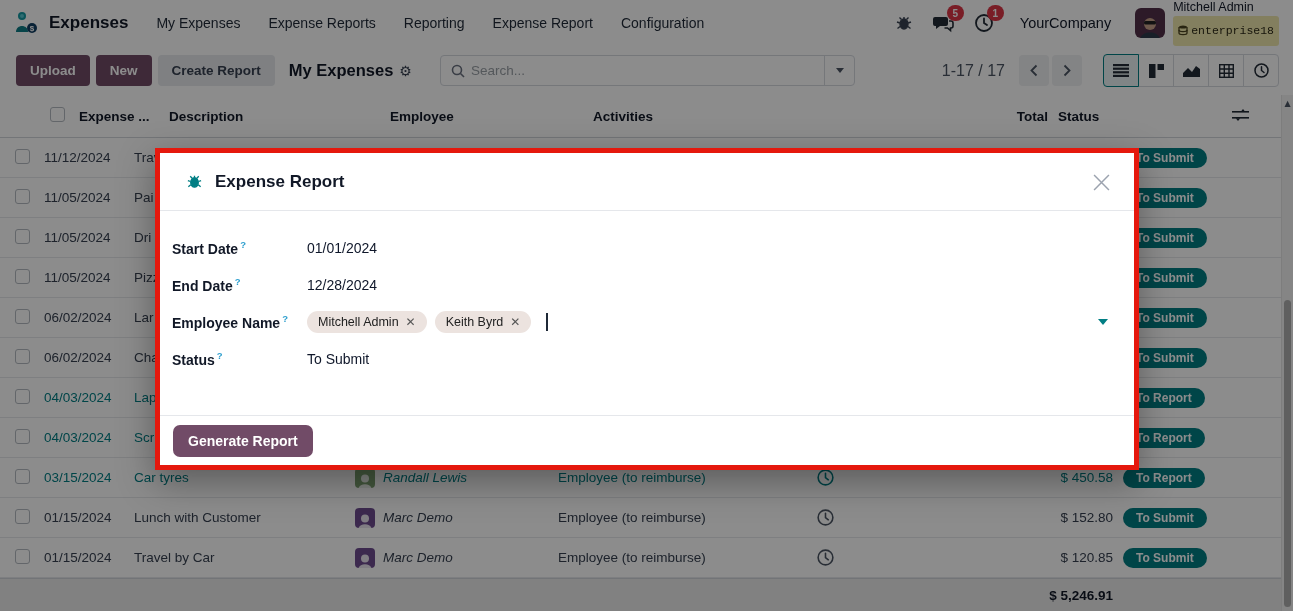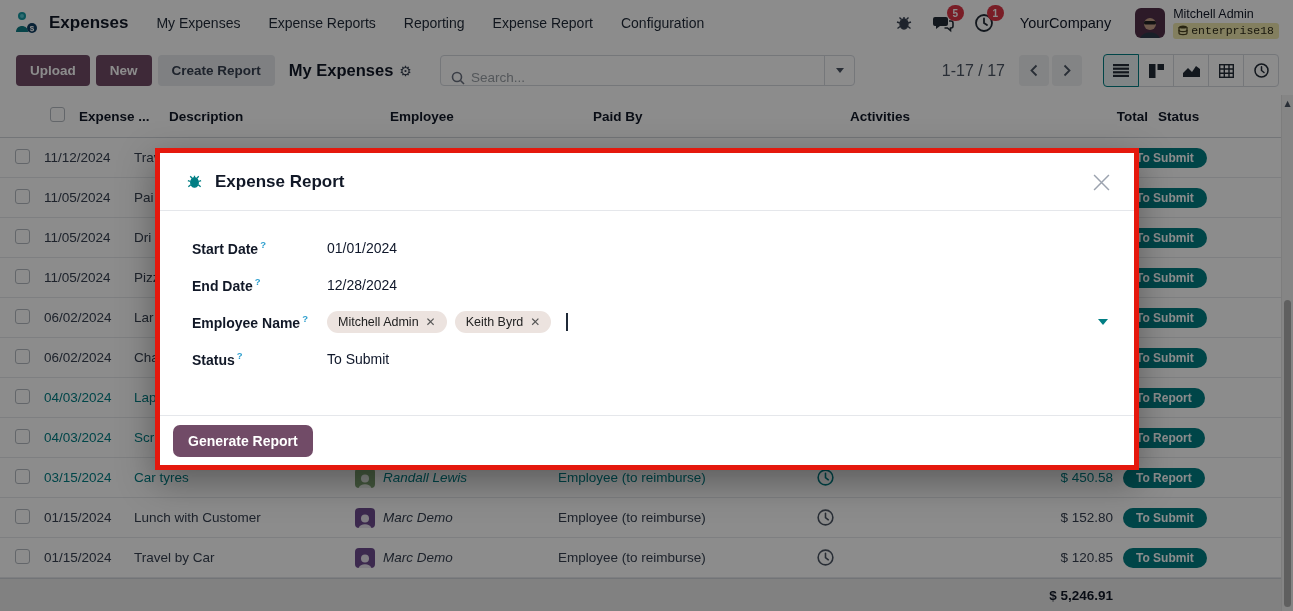--- a/index.html
+++ b/index.html
@@ -17,35 +17,35 @@
   .nav-right { margin-left:auto; display:flex; align-items:center; gap:16px; }
   .systray-icon { position:relative; width:24px; height:24px; display:flex; align-items:center; justify-content:center; }
   .badge-red { position:absolute; top:-6px; right:-8px; min-width:17px; height:16px; padding:0 4px;
                background:#dc3545; color:#fff; font-size:10px; font-weight:700; border-radius:9px;
                display:flex; align-items:center; justify-content:center; }
   .company-name { font-size:14.5px; color:#111827; margin:0 8px; }
   .user-block { display:flex; align-items:center; gap:8px; }
   .user-avatar { width:30px; height:30px; border-radius:6px; background:#523149; display:flex; align-items:flex-end; justify-content:center; overflow:hidden; }
   .user-meta { display:flex; flex-direction:column; line-height:1.25; }
   .user-name { font-size:12.5px; color:#111827; }
-  .db-badge { display:flex; align-items:center; gap:3px; background:#efe7ad; border-radius:3px; padding:1px 5px;
+  .db-badge { display:flex; align-items:center; gap:3px; background:#efe7ad; border-radius:3px; padding:8px 5px;
               font-family:"Liberation Mono","DejaVu Sans Mono",monospace; font-size:11.5px; color:#2d2a18; }
 
   
   .control { position:absolute; top:46px; left:0; right:0; height:49px; background:#fff;
              display:flex; align-items:center; padding:0 16px; z-index:10; }
   .btn { border:none; border-radius:4px; height:31px; padding:0 14px; font-size:13.5px; font-weight:600; cursor:pointer;
          font-family:inherit; }
   .btn-primary { background:#714B67; color:#fff; }
   .btn-secondary { background:#e7e9ed; color:#374151; margin-left:8px; }
   .btn + .btn { margin-left:6px; }
   .view-title { display:flex; align-items:center; gap:6px; margin-left:14px; font-size:16.5px; font-weight:700; color:#111827; }
   .gear-glyph { font-family:"DejaVu Sans",sans-serif; font-size:14px; color:#374151; cursor:pointer; }
   .searchbar { position:absolute; left:440px; top:9px; width:415px; height:31px; background:#fff;
-               border:1px solid #d5d9de; border-radius:4px; display:flex; align-items:flex-end; }
+               border:1px solid #d5d9de; border-radius:4px; display:flex; align-items:center; }
   .searchbar input { flex:1; border:none; outline:none; font-size:13.5px; color:#374151; padding:0 6px;
                      font-family:inherit; background:transparent; }
   .searchbar input::placeholder { color:#9aa0a6; }
   .search-glass { margin-left:10px; }
   .search-caret-box { width:30px; height:100%; border-left:1px solid #d5d9de; display:flex; align-items:center; justify-content:center; cursor:pointer; }
   .tri-down { width:0; height:0; border-left:4px solid transparent; border-right:4px solid transparent; border-top:5px solid #4b5563; }
   .cp-right { position:absolute; right:14px; top:8px; display:flex; align-items:center; }
   .pager-text { font-size:16px; color:#4b5563; margin-right:14px; }
   .pager-btn { width:30px; height:31px; background:#eff0f2; border:none; border-radius:4px; display:flex;
                align-items:center; justify-content:center; cursor:pointer; }
@@ -89,21 +89,21 @@
   .modal { position:absolute; left:155px; top:148px; width:984px; height:322px; z-index:50;
            background:#fff; border:5px solid #e5180d; box-shadow:0 12px 34px rgba(0,0,0,0.35);
            display:flex; flex-direction:column; }
   .modal-header { height:58px; display:flex; align-items:center; gap:12px; padding:0 26px;
                   border-bottom:1px solid #e5e7eb; position:relative; }
   .modal-title { font-size:17px; font-weight:700; color:#111827; }
   .modal-close { position:absolute; right:20px; top:16px; width:26px; height:26px; background:none; border:none;
                  cursor:pointer; display:flex; align-items:center; justify-content:center; }
   .modal-body { height:204px; padding:25px 0 0 12px; position:relative; }
   .field-row { display:flex; align-items:center; min-height:24px; margin-bottom:13px; position:relative; padding-right:40px; }
-  .field-label { width:135px; flex:0 0 135px; font-size:14px; font-weight:700; color:#111827;margin-left:20px; }
+  .field-label { width:135px; flex:0 0 135px; font-size:14px; font-weight:700; color:#111827; }
   .sup-q { color:#2e9fce; font-size:9.5px; vertical-align:super; margin-left:2px; font-weight:700; }
   .field-value { font-size:14px; color:#0f172a; }
   .tags { display:flex; align-items:center; gap:8px; }
   .tag { display:inline-flex; align-items:center; gap:7px; background:#ece3df; border-radius:14px;
          padding:4px 11px; font-size:12.5px; color:#222; }
   .tag-x { color:#555; font-size:12px; cursor:pointer; line-height:1; }
   .text-caret { display:inline-block; width:1.5px; height:18px; background:#1f2937; margin-left:7px; }
   .emp-caret { position:absolute; right:26px; top:9px; width:0; height:0; border-left:5px solid transparent;
                border-right:5px solid transparent; border-top:6px solid #017e84; cursor:pointer; }
   .modal-footer { height:50px; border-top:1px solid #e5e7eb; display:flex; align-items:center; padding:0 13px; }
@@ -251,21 +251,20 @@
       </div>
     </div>
   </div>
 
   <div class="listview">
     <div class="thead">
       <div class="c c-check"><span class="cb"></span></div>
       <div class="c">Expense ...</div>
       <div class="c">Description</div>
       <div class="c">Employee</div>
-      <div class="c">Paid By</div>
       <div class="c">Activities</div>
       <div class="c c-total">Total</div>
       <div class="c c-status">Status</div>
       <div class="c c-gear">
         <svg width="17" height="14" viewBox="0 0 17 14" style="display:inline-block">
           <rect x="0" y="3" width="17" height="1.6" fill="#222b36"></rect>
           <rect x="0" y="9" width="17" height="1.6" fill="#222b36"></rect>
           <path d="M11 1 l2.2 2.8 h-4.4 Z" fill="#222b36"></path>
           <path d="M6 13 l2.2 -2.8 h-4.4 Z" fill="#222b36"></path>
         </svg>

